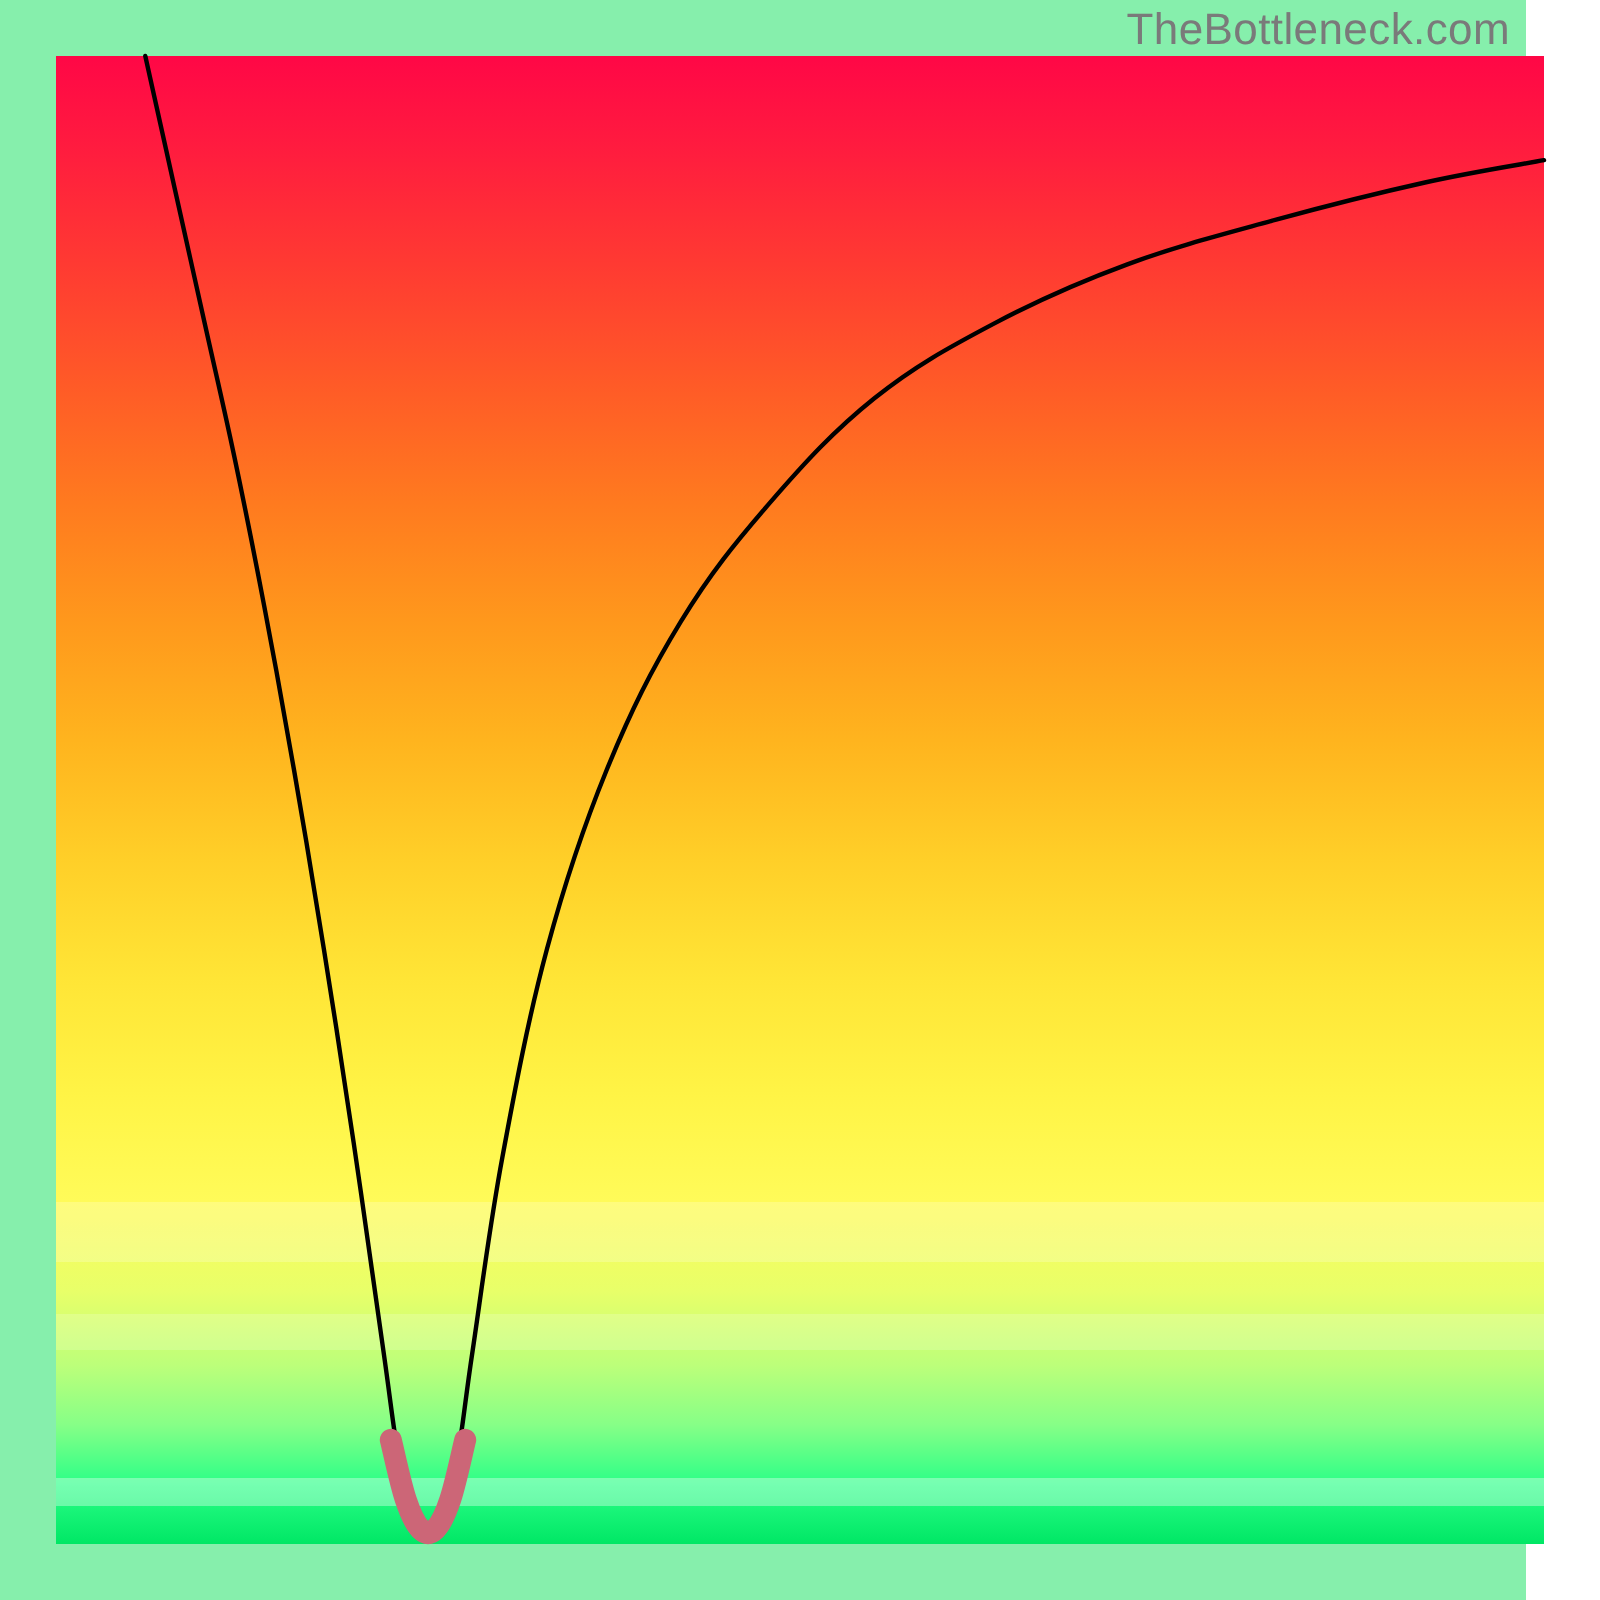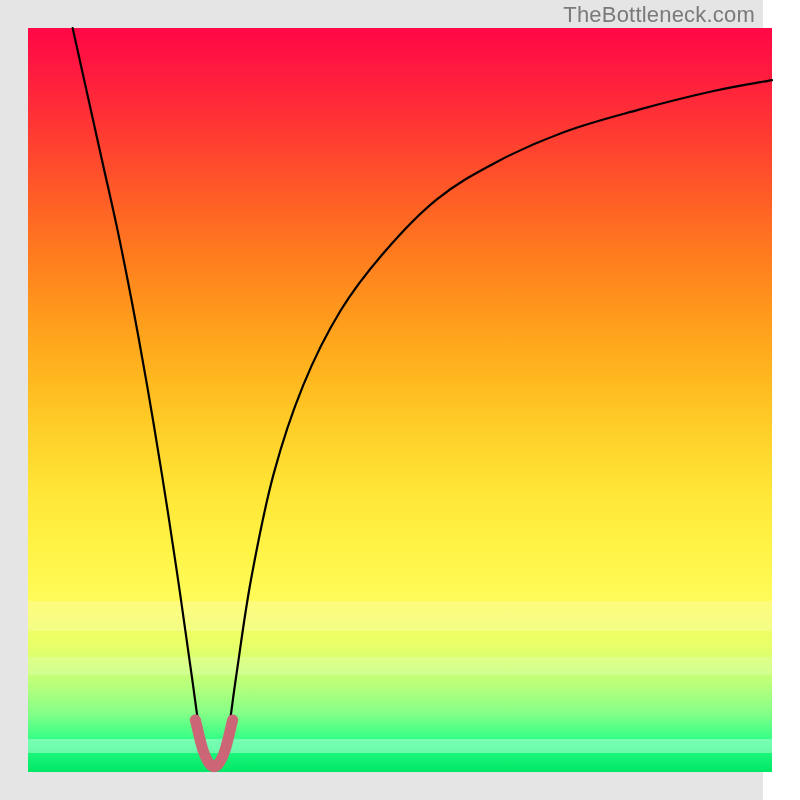--- a/index.html
+++ b/index.html
@@ -1,16 +1,16 @@
 <!DOCTYPE html>
 <html><head>
 <meta charset="utf-8">
 <style>
   html,body{margin:0;padding:0;width:800px;height:800px;overflow:hidden;background:#fff;font-family:Arial,Helvetica,sans-serif}
-  .stage{position:relative;width:763px;height:800px;background:#e5e5e5}
+  .stage{position:relative;width:763px;height:800px;background:#86efac}
   .watermark{position:absolute;top:2px;right:8px;color:#7a7a7a;font-size:22px;font-weight:400;letter-spacing:.2px;z-index:20}
   .plot{position:absolute;left:28px;top:28px;width:744px;height:744px;background:linear-gradient(to bottom,
       #ff0746 0%,
       #ff1b3f 6%,
       #ff3a32 14%,
       #ff5a27 22%,
       #ff7a1f 30%,
       #ff981c 38%,
       #ffb41e 46%,
       #ffcf28 54%,

